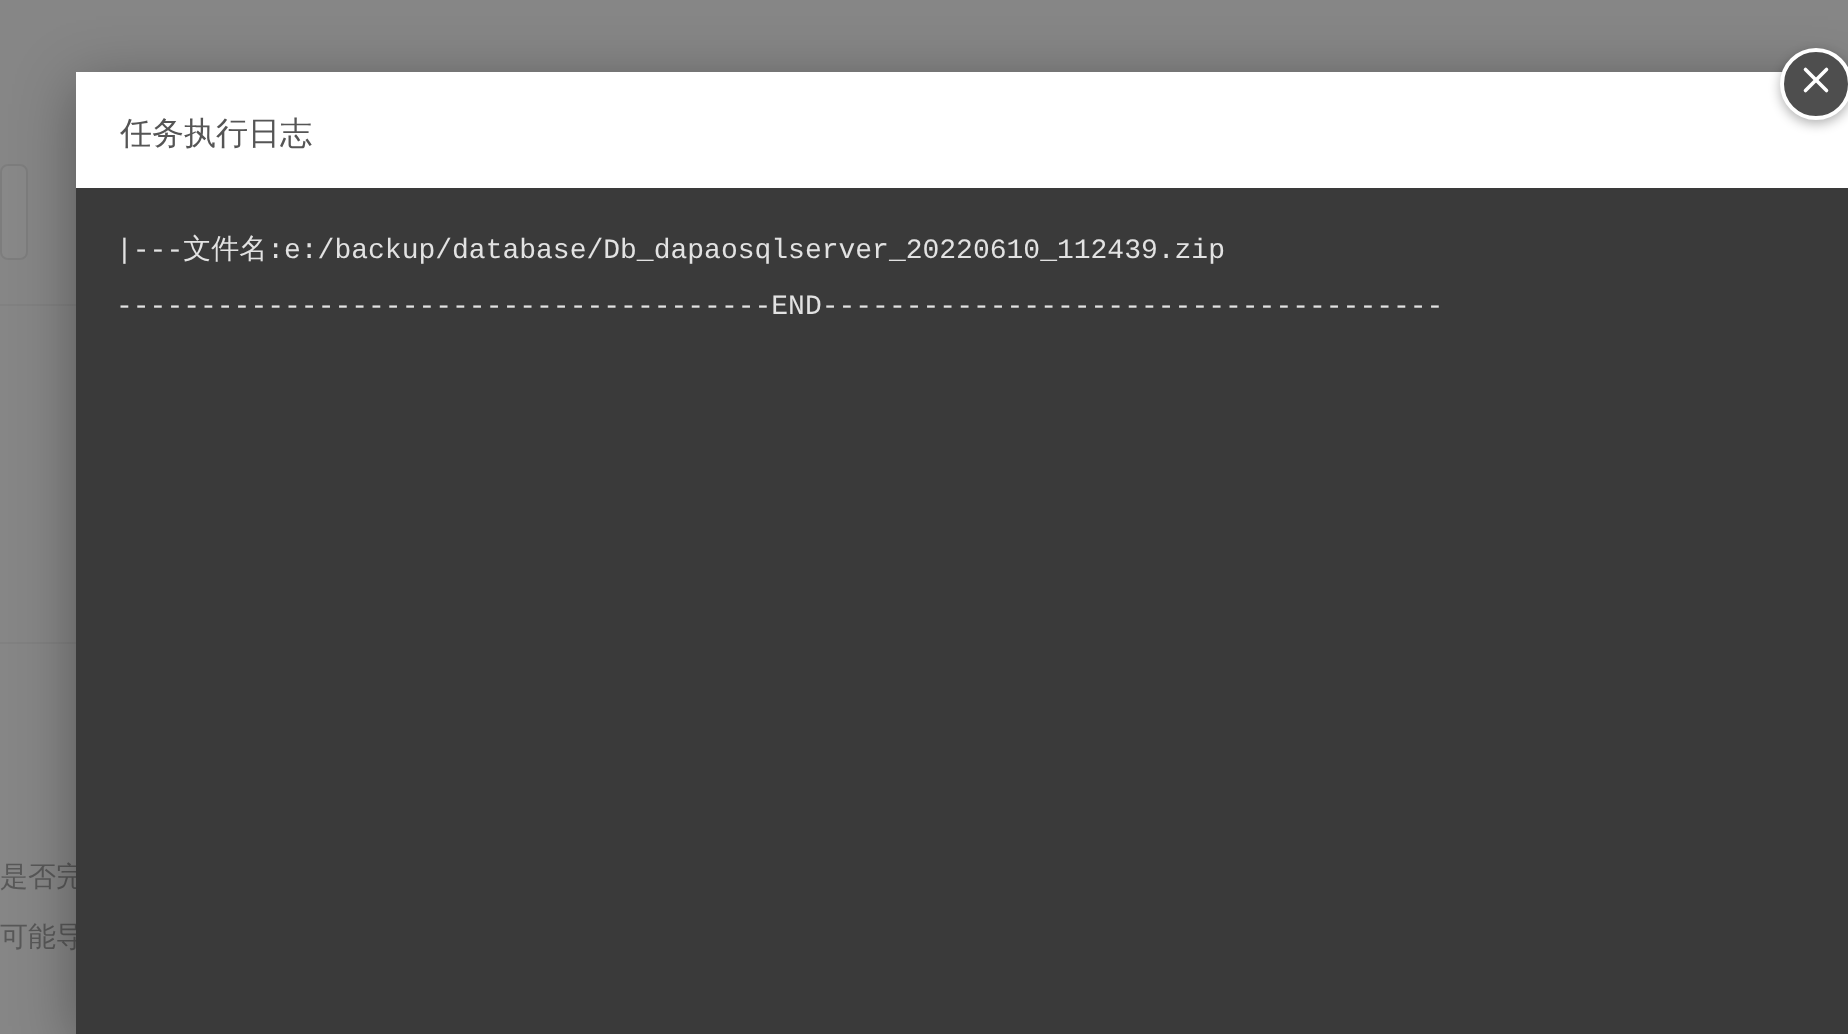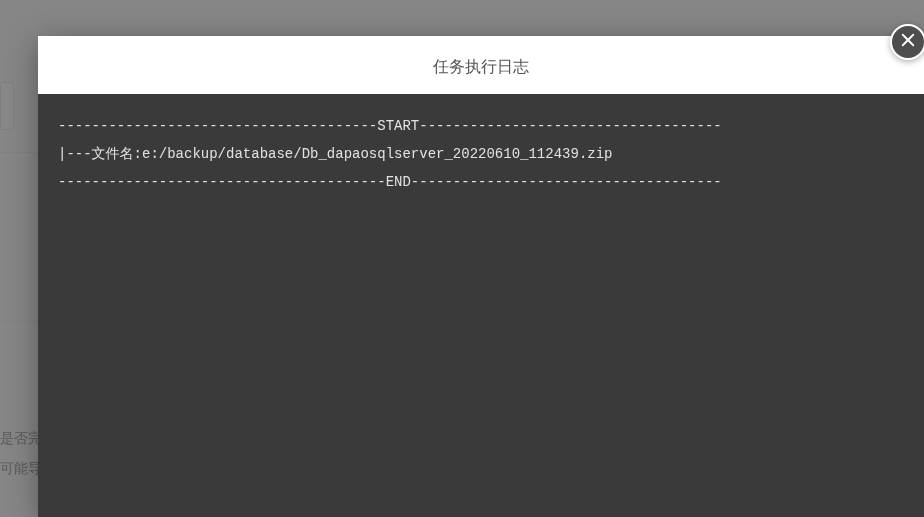--- a/index.html
+++ b/index.html
@@ -60,21 +60,20 @@
       box-shadow: 0 6px 28px rgba(0,0,0,.35);
     }
     .modal-header {
       height: 64px;
       display: flex;
       align-items: center;
       padding: 0 22px;
       font-size: 16px;
       color: #555;
       border-bottom: 1px solid #f0f0f0;
-      justify-content: center;
     }
     .modal-body {
       position: absolute;
       left: 0; right: 0;
       top: 58px; bottom: 0;
       background: #3a3a3a;
       color: #e2e2e2;
       padding: 18px 20px;
       font-family: Consolas, "Courier New", monospace;
       font-size: 14px;
@@ -119,17 +118,16 @@
       <line x1="19" y1="5" x2="5" y2="19"></line>
     </svg>
   </span>
 </div>
 
 <div class="modal">
   <div class="modal-header">
     <span>任务执行日志</span>
   </div>
   <div class="modal-body">
-    <div class="log-line">--------------------------------------START------------------------------------</div>
     <div class="log-line">|---文件名:e:/backup/database/Db_dapaosqlserver_20220610_112439.zip</div>
     <div class="log-line">---------------------------------------END-------------------------------------</div>
   </div>
 </div>
 
 </body></html>

